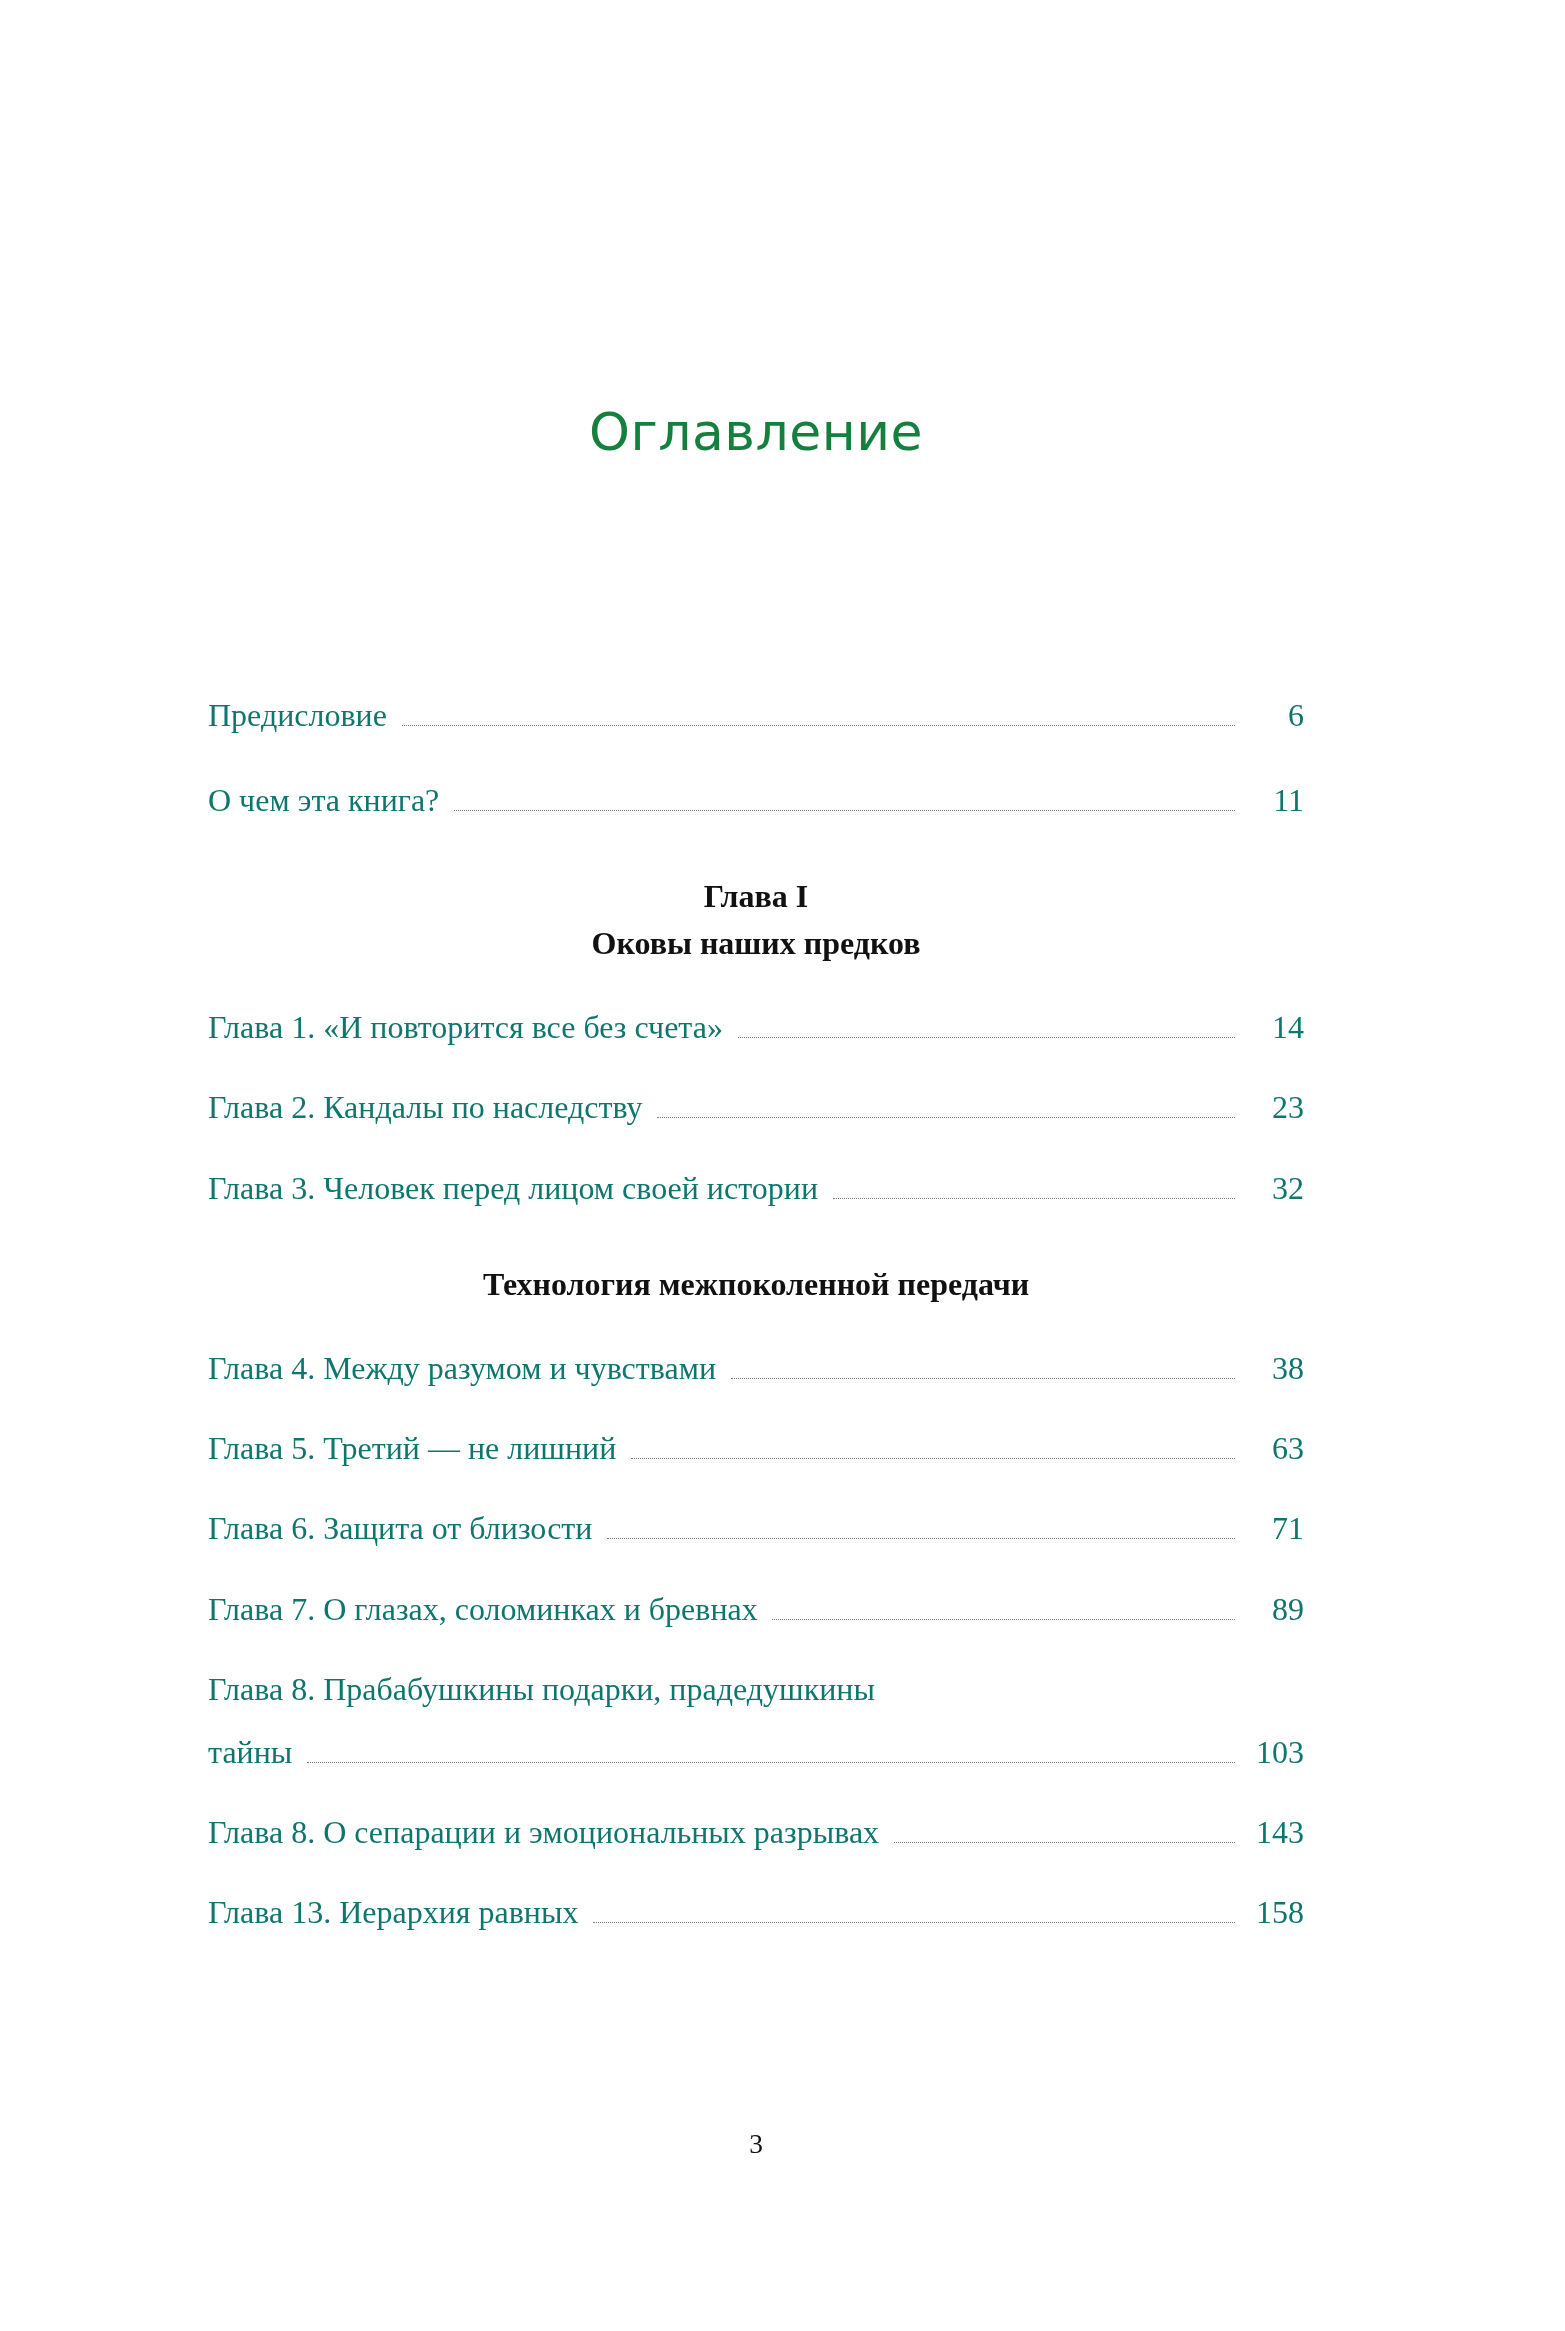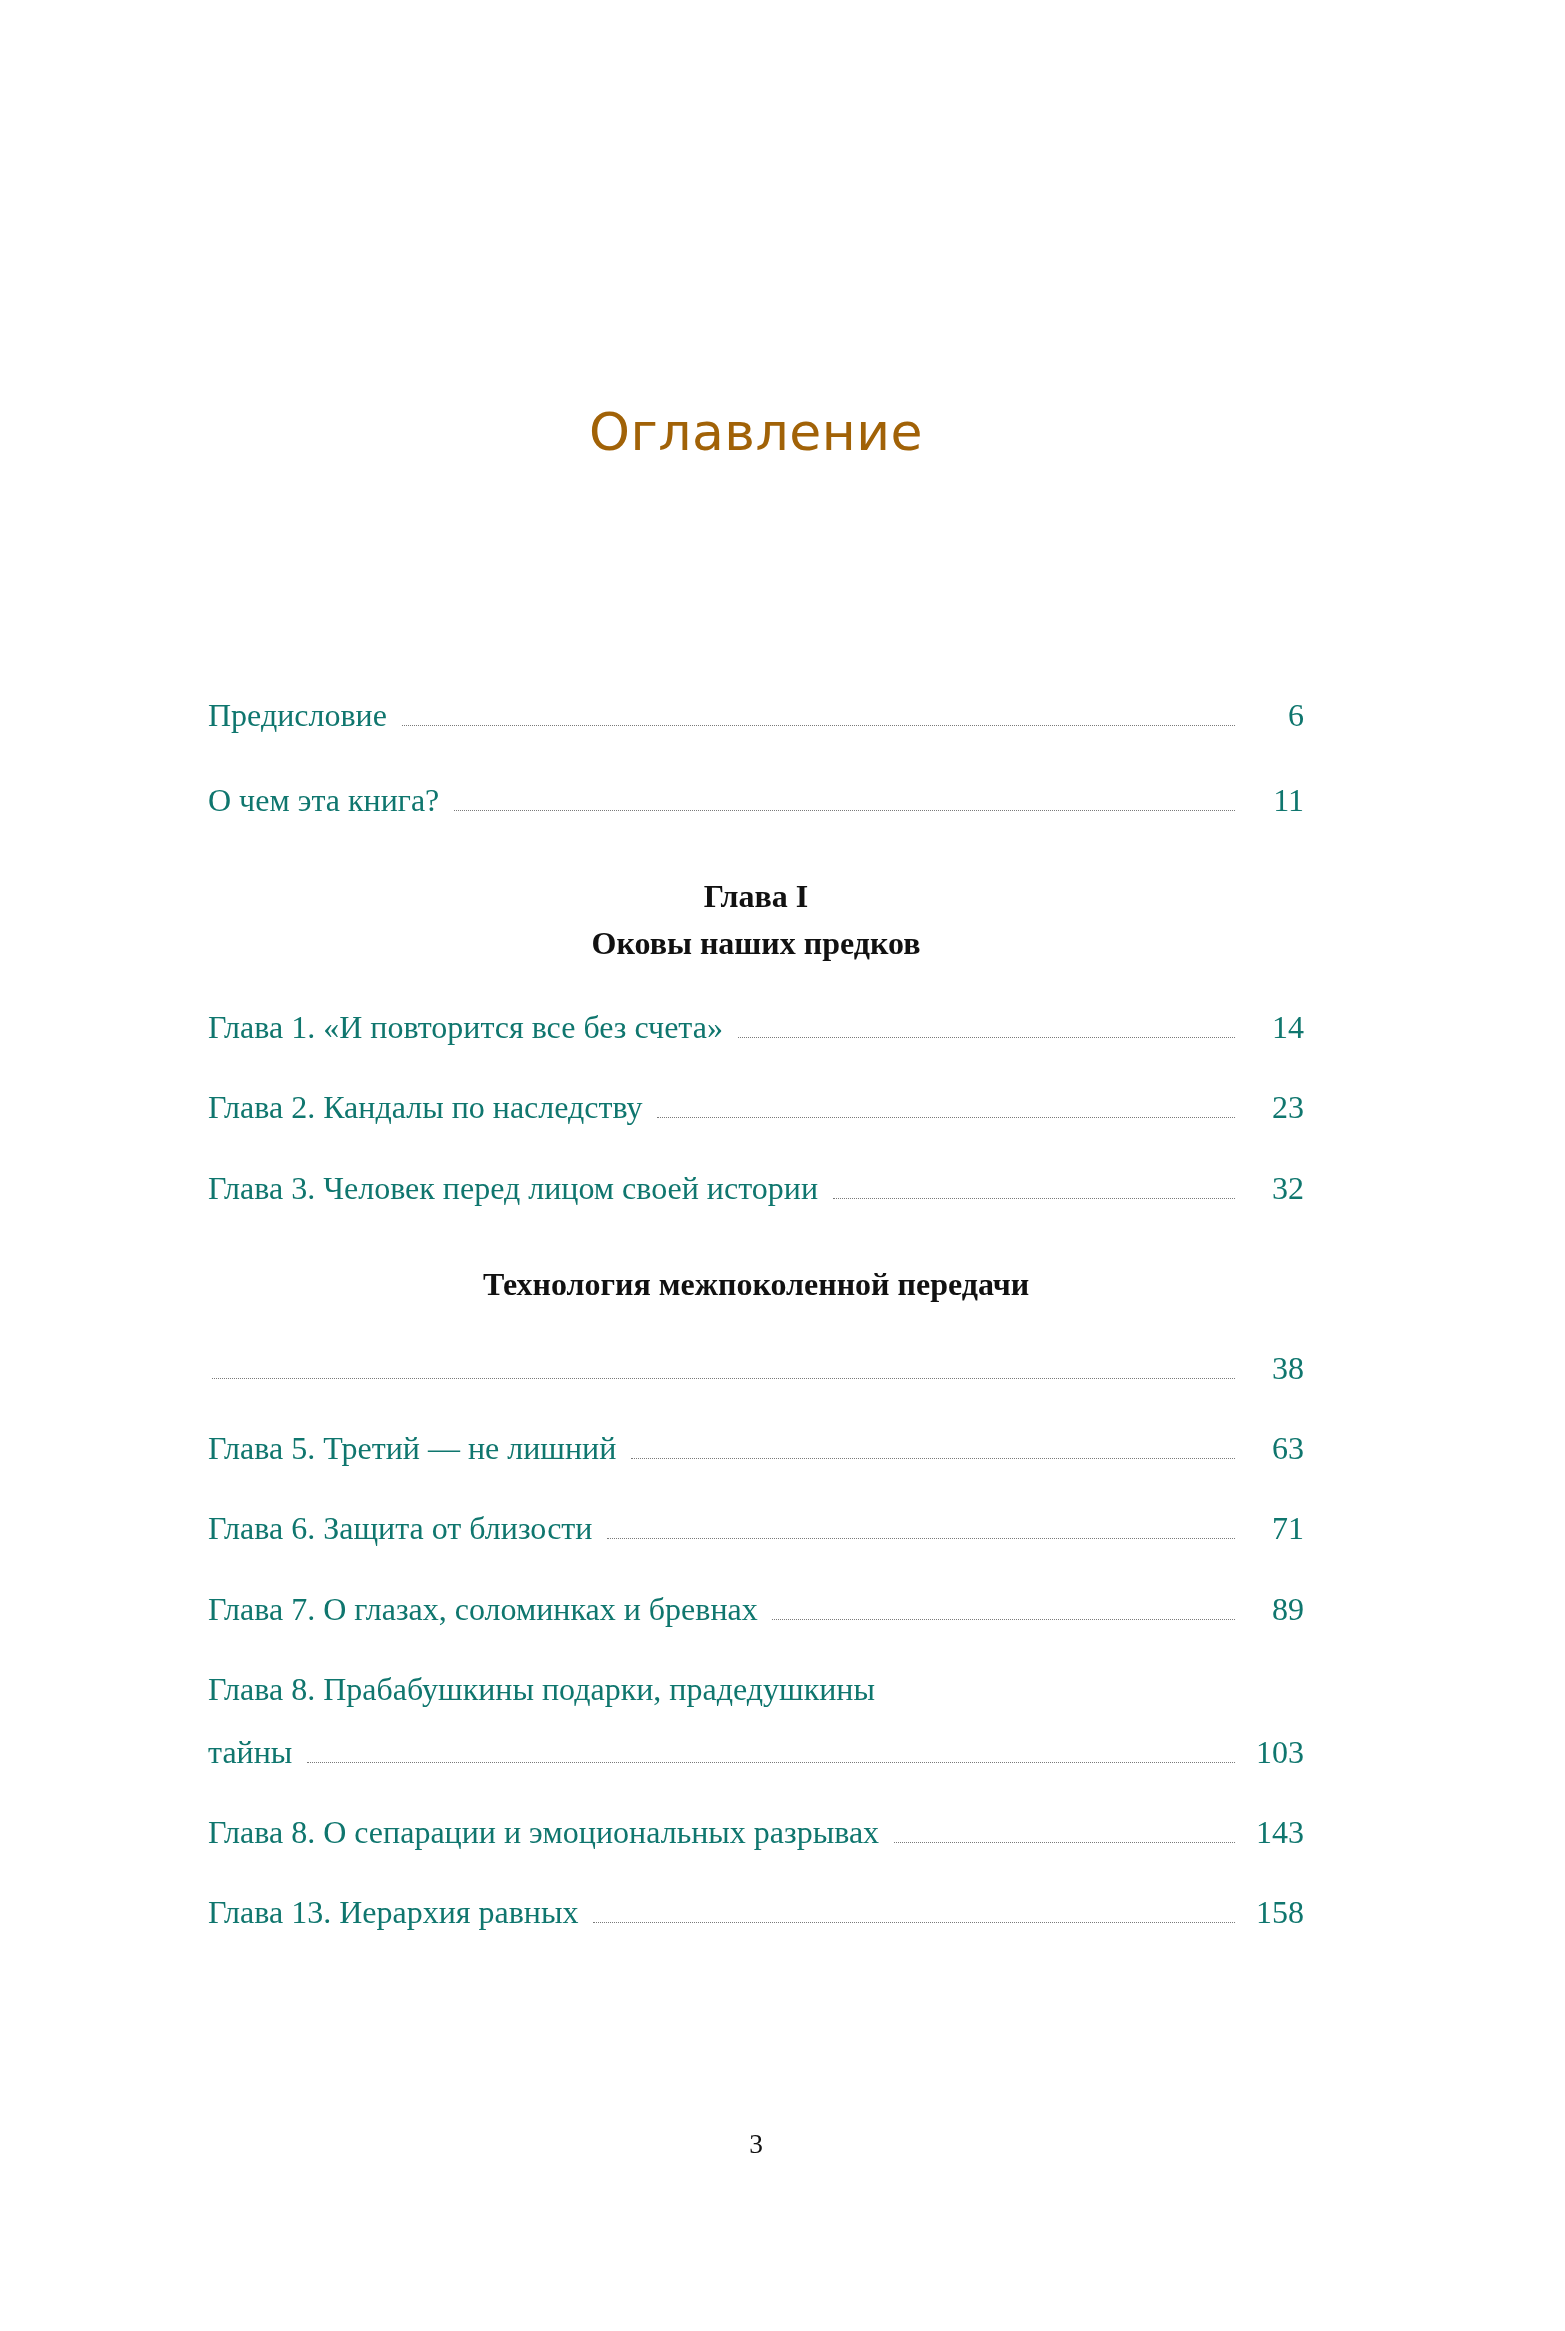--- a/index.html
+++ b/index.html
@@ -27,21 +27,21 @@
   .toc-title {
     position: absolute;
     left: 0;
     top: 402px;
     width: 1096px;
     text-align: center;
     font-family: "DejaVu Sans", sans-serif;
     font-weight: 400;
     font-size: 52px;
     letter-spacing: 0.5px;
-    color: #a16207;
+    color: #15803d;
   }
   .toc-body {
     position: absolute;
     left: 0;
     top: 694px;
     width: 1096px;
   }
   .entry {
     display: flex;
     align-items: baseline;
@@ -158,20 +158,21 @@
         <span class="label">Глава 3. Человек перед лицом своей истории</span>
         <span class="leader"></span>
         <span class="page-num">32</span>
       </div>
 
       <div class="part-head">
         <span class="part-name">Технология межпоколенной передачи</span>
       </div>
 
       <div class="entry">
+        <span class="label">Глава 4. Между разумом и чувствами</span>
         <span class="leader"></span>
         <span class="page-num">38</span>
       </div>
 
       <div class="entry">
         <span class="label">Глава 5. Третий — не лишний</span>
         <span class="leader"></span>
         <span class="page-num">63</span>
       </div>
 

